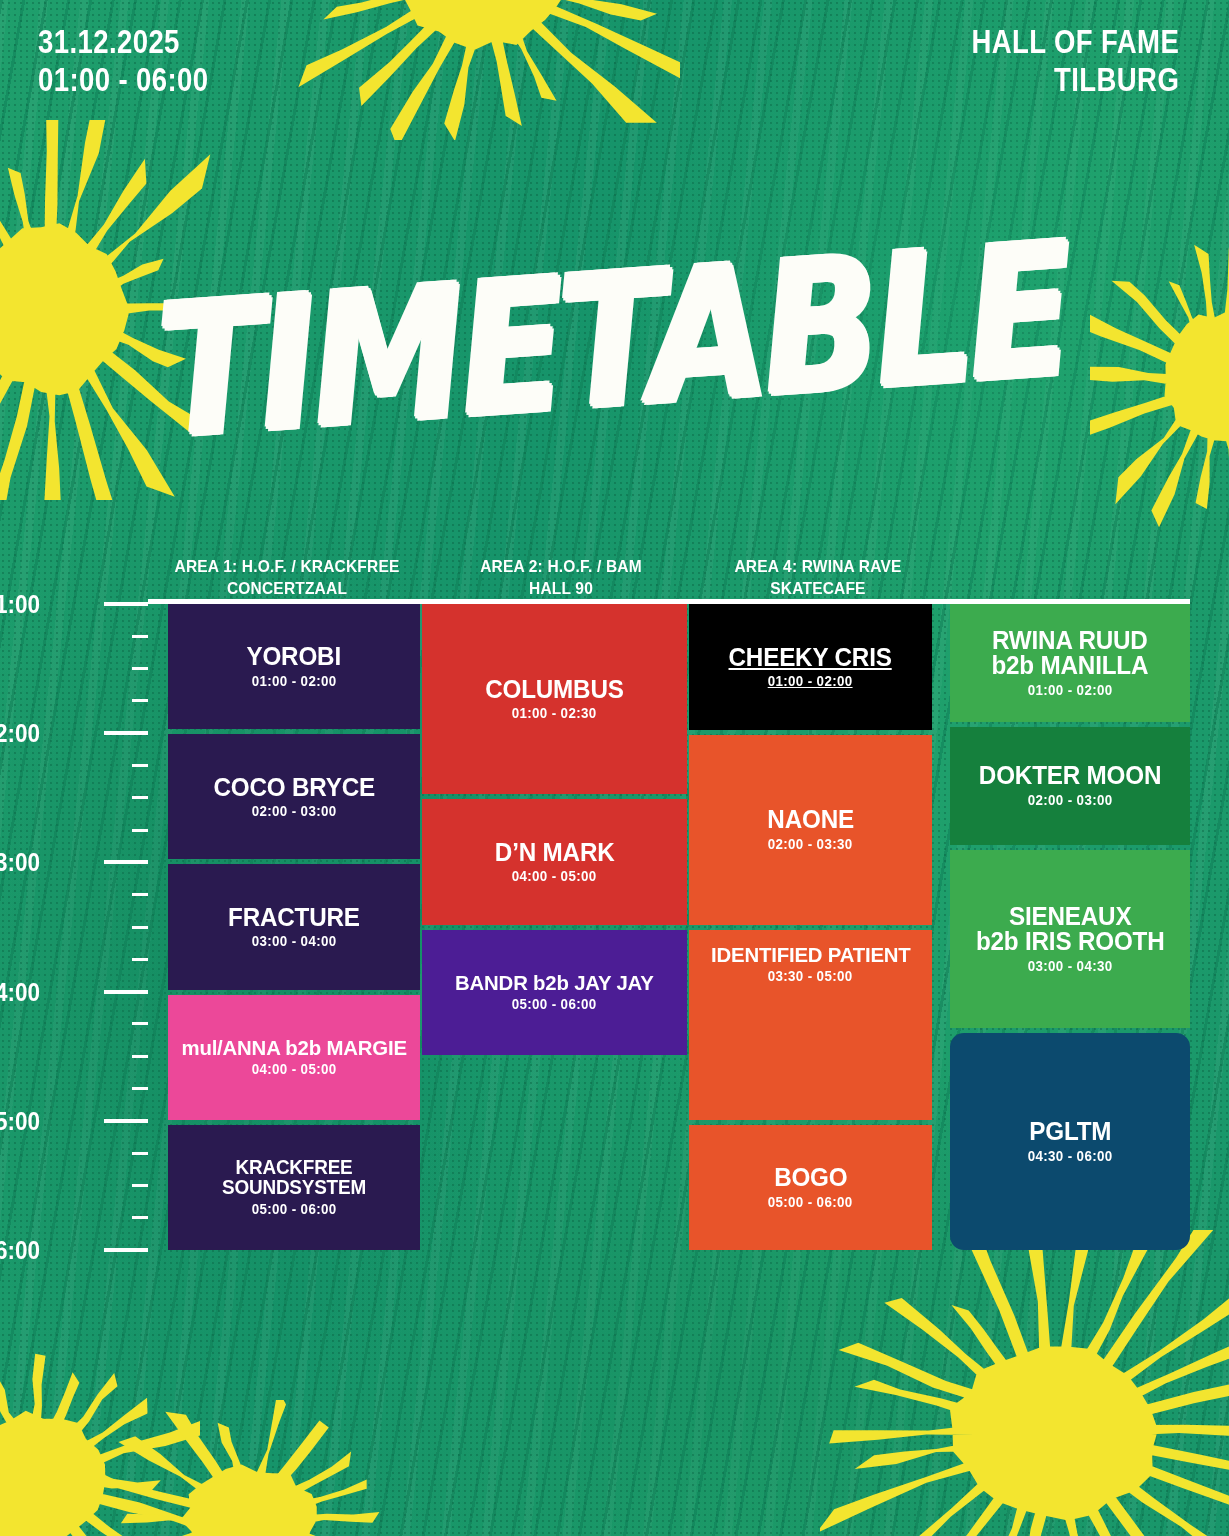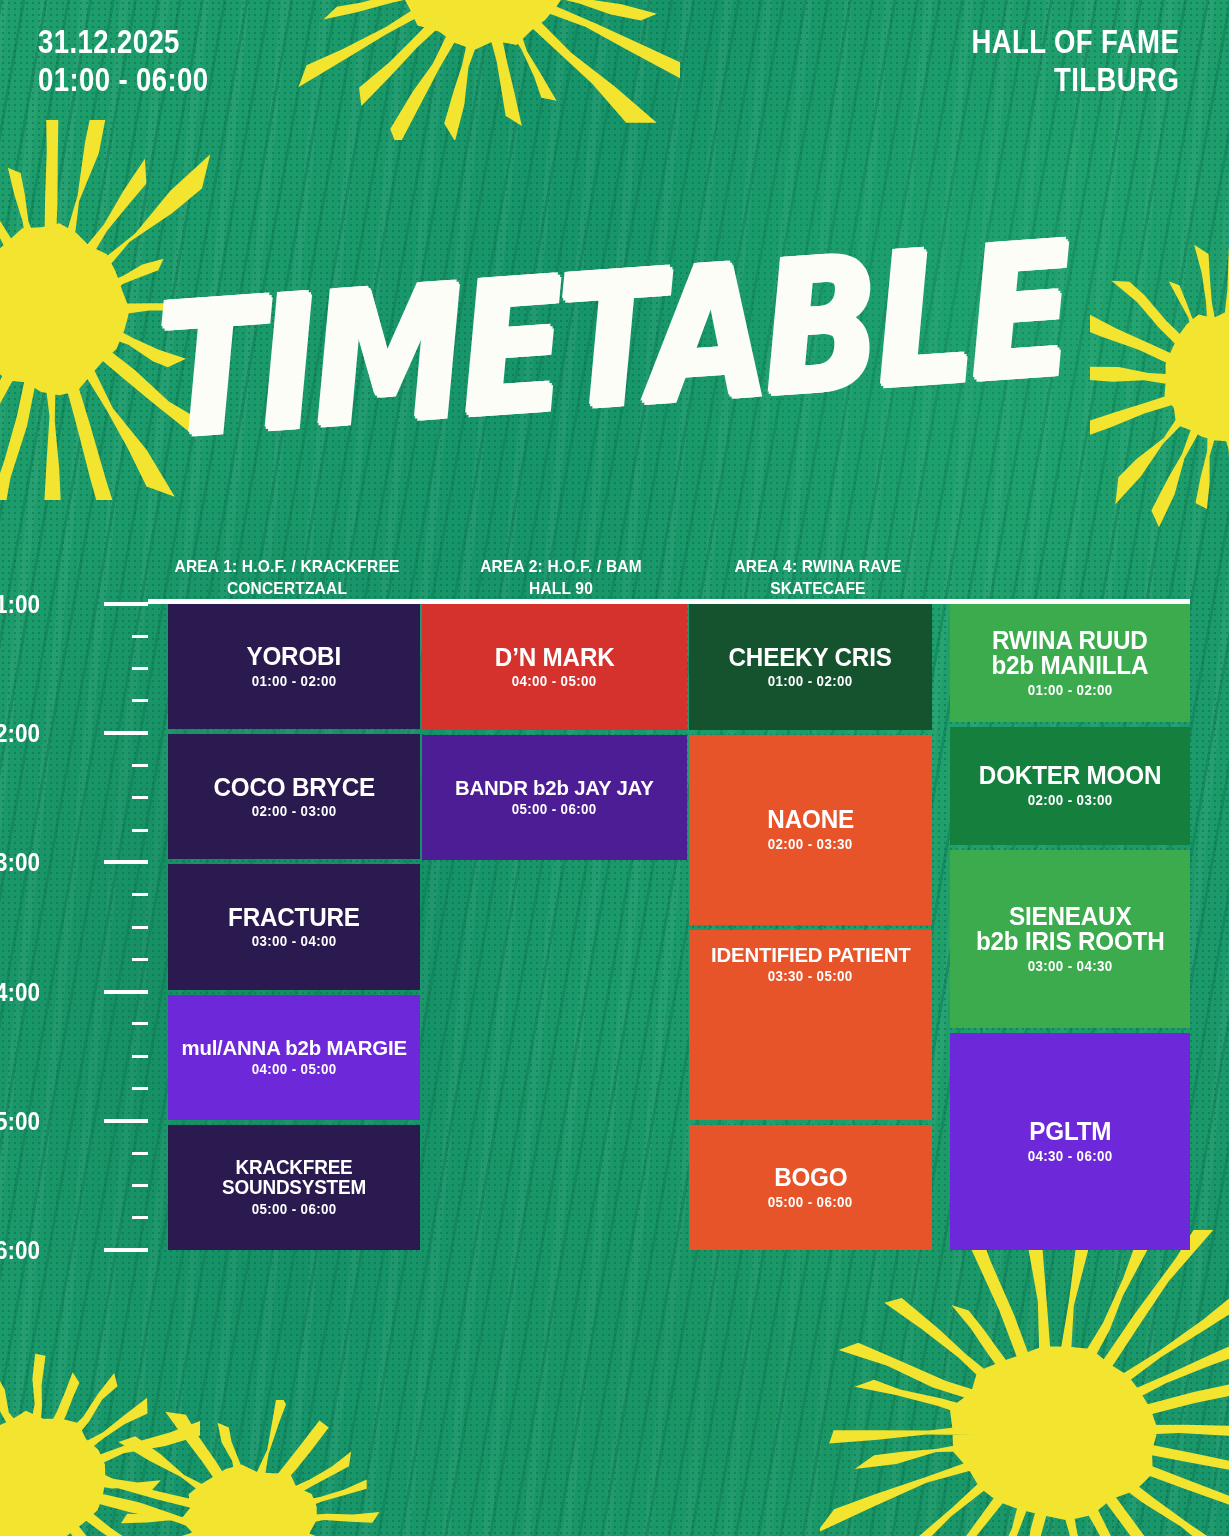--- a/index.html
+++ b/index.html
@@ -256,41 +256,45 @@
         <div class="time">01:00 - 02:00</div>
       </div>
       <div class="slot" style="background: rgb(42, 26, 80); height: 125.2px;">
         <div class="artist">COCO BRYCE</div>
         <div class="time">02:00 - 03:00</div>
       </div>
       <div class="slot" style="background: rgb(42, 26, 80); height: 125.2px;">
         <div class="artist">FRACTURE</div>
         <div class="time">03:00 - 04:00</div>
       </div>
-      <div class="slot" style="background: #6d28d9; height: 125.2px;">
+      <div class="slot" style="background: #ec4899; height: 125.2px;">
         <div class="artist small">mul/ANNA b2b MARGIE</div>
         <div class="time">04:00 - 05:00</div>
       </div>
       <div class="slot" style="background: rgb(42, 26, 80); height: 125.2px;">
         <div class="artist xsmall">KRACKFREE SOUNDSYSTEM</div>
         <div class="time">05:00 - 06:00</div>
       </div>
     </div>
   <div class="col" id="col1">
+      <div class="slot" style="background: rgb(213, 50, 45); height: 190px;">
+        <div class="artist">COLUMBUS</div>
+        <div class="time">01:00 - 02:30</div>
+      </div>
       <div class="slot" style="background: rgb(213, 50, 45); height: 125.5px;">
         <div class="artist">D’N MARK</div>
         <div class="time">04:00 - 05:00</div>
       </div>
       <div class="slot" style="background: #4c1d95; height: 125.5px;">
         <div class="artist small">BANDR b2b JAY JAY</div>
         <div class="time">05:00 - 06:00</div>
       </div>
     </div>
   <div class="col" id="col2">
-      <div class="slot" style="background: #14532d; height: 125.5px;">
+      <div class="slot" style="background: #000000; height: 125.5px; text-decoration: underline;">
         <div class="artist">CHEEKY CRIS</div>
         <div class="time">01:00 - 02:00</div>
       </div>
       <div class="slot" style="background: rgb(232, 84, 42); height: 190px;">
         <div class="artist">NAONE</div>
         <div class="time">02:00 - 03:30</div>
       </div>
       <div class="slot top-align" style="background: rgb(232, 84, 42); height: 190px;">
         <div class="artist small">IDENTIFIED PATIENT</div>
         <div class="time">03:30 - 05:00</div>
@@ -312,18 +316,18 @@
         <div class="artist">DOKTER MOON</div>
         <div class="time">02:00 - 03:00</div>
       </div>
       <div class="slot" style="background: rgb(60, 171, 78); height: 190px;">
         <div class="artist two-line">
           <div>SIENEAUX</div>
           <div>b2b IRIS ROOTH</div>
         </div>
         <div class="time">03:00 - 04:30</div>
       </div>
-      <div class="slot" style="background: #6d28d9; height: 232px;">
+      <div class="slot" style="background: #0c4a6e; height: 232px; border-radius: 14px;">
         <div class="artist">PGLTM</div>
         <div class="time">04:30 - 06:00</div>
       </div>
     </div>
 </div>
 
 </body></html>

